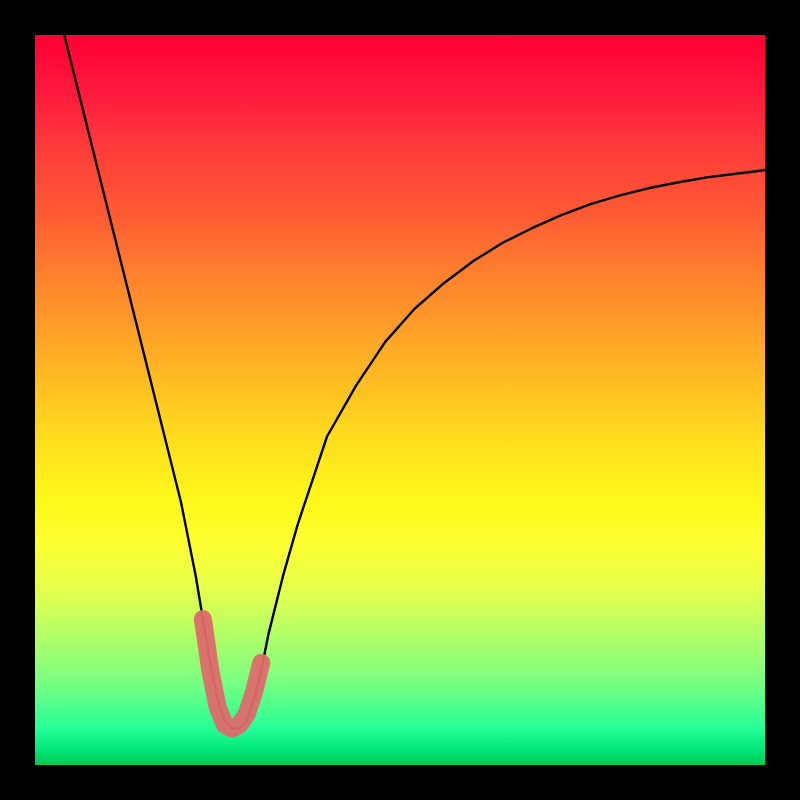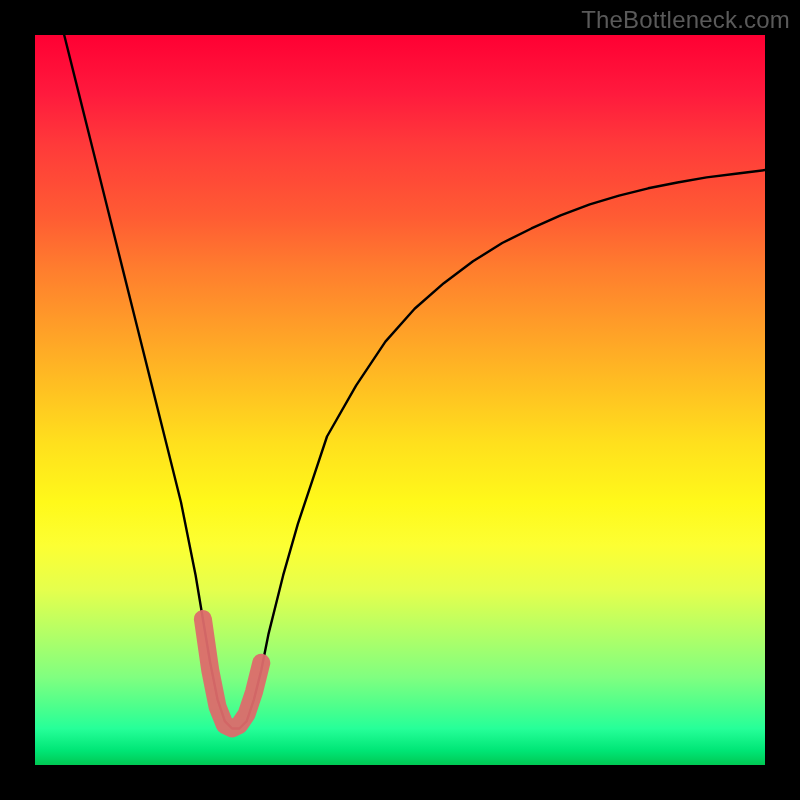--- a/index.html
+++ b/index.html
@@ -62,20 +62,19 @@
     left: 0;
     top: 0;
     width: 730px;
     height: 730px;
   }
 </style>
 </head>
 <body>
 
 <div class="frame">
-  <div class="watermark">TheBottleneck.com</div>
   <div class="plot">
     <svg class="curve" viewBox="0 0 730 730" preserveAspectRatio="none">
       <path id="main-curve" fill="none" stroke="#000000" stroke-width="2.4" stroke-linecap="round" stroke-linejoin="round" d="M29.20 0.00 L43.80 58.40 L58.40 116.80 L73.00 175.20 L87.60 233.60 L102.20 292.00 L116.80 350.40 L131.40 408.80 L146.00 467.20 L160.60 540.20 L167.90 584.00 L175.20 627.80 L182.50 664.30 L189.80 686.20 L197.10 693.50 L204.40 693.50 L211.70 686.20 L219.00 664.30 L226.30 635.10 L233.60 598.60 L248.20 540.20 L262.80 489.10 L277.40 445.30 L292.00 401.50 L321.20 350.40 L350.40 306.60 L379.60 273.75 L408.80 248.20 L438.00 226.30 L467.20 208.05 L496.40 193.45 L525.60 180.31 L554.80 169.36 L584.00 160.60 L613.20 153.30 L642.40 147.46 L671.60 142.35 L700.80 138.70 L730.00 135.05"></path>
       <path id="valley-overlay" fill="none" stroke="#dd6b6b" stroke-width="18" stroke-linecap="round" stroke-linejoin="round" opacity="0.95" d="M167.90 584.00 L175.20 635.10 L182.50 671.60 L189.80 689.85 L197.10 693.50 L204.40 689.85 L211.70 678.90 L219.00 657.00 L226.30 627.80"></path>
     </svg>
   </div>
 </div>
 
 </body></html>

